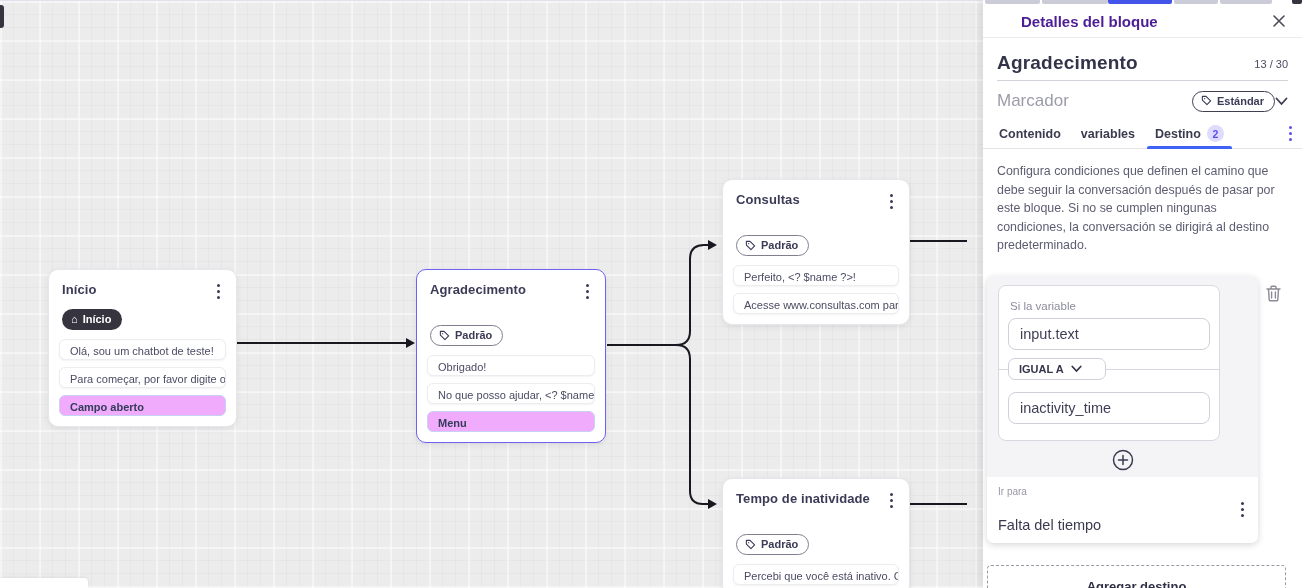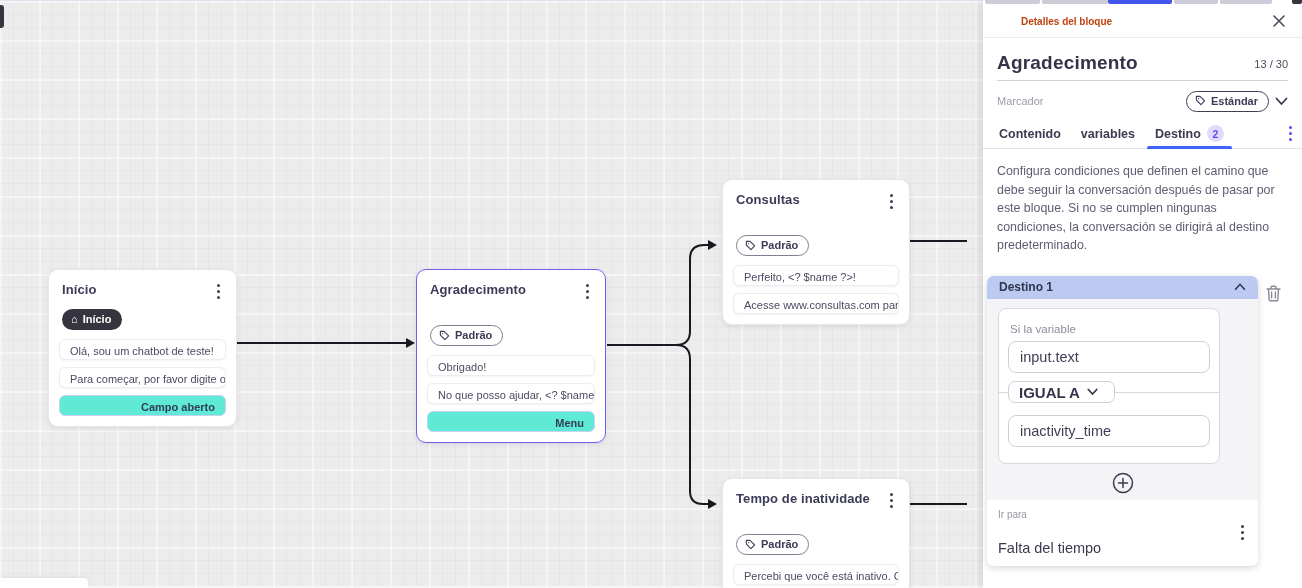--- a/index.html
+++ b/index.html
@@ -37,47 +37,47 @@
     background:#35343f; color:#fff; font-size:11px; font-weight:bold;
     padding:4px 11px 5px 9px; border-radius:13px; }
   .badge-dark .home-glyph { font-size:11px; line-height:1; }
   .pill-outline { display:inline-flex; align-items:center; gap:5px; margin:24px 0 0 13px;
     background:#fff; border:1.5px solid #7f7f90; color:#3b3b57; font-size:11px; font-weight:bold;
     padding:3px 10px 4px 8px; border-radius:13px; }
   .node-items { padding:9px 10px 10px; display:flex; flex-direction:column; gap:7px; }
   .item { background:#fff; border:1px solid #ececf1; box-shadow:0 1px 2px rgba(0,0,0,.05);
     border-radius:6px; padding:5px 10px 2px; font-size:11px; color:#4b4b64;
     white-space:nowrap; overflow:hidden; }
-  .item.item--hl { background:#5eead4; border-color:#c6d1f3; box-shadow:none;
-    font-weight:bold; color:#343c5a;text-align:right; }
+  .item.item--hl { background:#f0abfc; border-color:#c6d1f3; box-shadow:none;
+    font-weight:bold; color:#343c5a; }
 
   
   .panel { position:relative; width:319px; height:588px; background:#fff; z-index:4;
     box-shadow:-3px 0 10px rgba(0,0,0,.10); font-size:12px; color:#3a3a55; }
   .top-strip { position:relative; height:4px; }
   .top-strip span { position:absolute; top:0; height:4px; border-radius:0 0 2px 2px; }
   .seg-a { left:2px;   width:55px; background:#ccccd8; }
   .seg-b { left:59px;  width:66px; background:#ccccd8; }
   .seg-blue { left:125px; width:64px; background:#4254ea; }
   .seg-c { left:191px; width:44px; background:#ccccd8; }
   .seg-d { left:237px; width:52px; background:#ccccd8; }
   .seg-dark { left:309px; width:10px; background:#35343f; border-radius:0; }
   .panel-head { display:flex; align-items:center; justify-content:space-between;
     padding:8px 14px 7px; border-bottom:1px solid #ebebef; }
-  .panel-head-title { font-size:10px; font-weight:bold; color:#c2410c;padding-left:24px; }
+  .panel-head-title { font-size:15px; font-weight:bold; color:#4c1d95;padding-left:24px; }
   .icon-btn { display:inline-flex; align-items:center; justify-content:center; cursor:pointer;
     color:#4a4a58; background:none; border:none; padding:2px; }
   .title-row { display:flex; align-items:flex-end; justify-content:space-between;
     margin:14px 14px 0; padding-bottom:6px; border-bottom:1px solid #d2d2da; }
   .block-name { font-size:19px; font-weight:bold; color:#33334a; letter-spacing:.2px; }
   .counter { font-size:11px; color:#4c4c60; padding-bottom:4px; }
   .marker-row { display:flex; align-items:center; justify-content:space-between;
     margin:8px 14px 0; height:24px; }
-  .marker-label { font-size:11px; color:#9c9caa; }
-  .marker-right { display:flex; align-items:center; gap:6px; }
+  .marker-label { font-size:17px; color:#9c9caa; }
+  .marker-right { display:flex; align-items:center; }
   .tabs { display:flex; align-items:stretch; gap:0; margin-top:6px; padding:0 6px;
     border-bottom:1px solid #e4e4e8; height:30px; }
   .tab { position:relative; display:flex; align-items:center; gap:6px; padding:0 10px;
     font-size:12.5px; font-weight:bold; color:#3b3b50; cursor:pointer; }
   .tab.active::after { content:""; position:absolute; left:2px; right:2px; bottom:-1px;
     height:3px; background:#3f62f7; border-radius:2px 2px 0 0; }
   .tab-badge { display:inline-flex; align-items:center; justify-content:center;
     width:17px; height:17px; border-radius:50%; background:#dedbfc; color:#5a4fee;
     font-size:10.5px; font-weight:bold; }
   .tabs .kebab { margin-left:auto; align-self:center; }
@@ -93,21 +93,21 @@
     border-radius:8px; padding:12px 9px 16px; }
   .cond-label { font-size:11.5px; color:#8c8c9c; margin:2px 0 6px 2px; }
   .text-input { display:block; width:100%; height:32px; border:1px solid #cfcfd8;
     border-radius:8px; padding:0 11px; font-size:14.5px; color:#3f3f55; background:#fff;
     font-family:"Liberation Sans","DejaVu Sans",sans-serif; outline:none; }
   .op-line { position:relative; margin-top:8px; height:22px; }
   .op-line::before { content:""; position:absolute; left:-9px; right:-9px; top:11px;
     height:1px; background:#d8d8e0; }
   .op-btn { position:relative; z-index:1; display:inline-flex; align-items:center; gap:7px;
     height:22px; background:#fff; border:1px solid #cfcfd8; border-radius:7px;
-    padding:0 16px 0 10px; font-size:15px; font-weight:bold; color:#34344a; cursor:pointer; }
+    padding:0 23px 0 10px; font-size:11px; font-weight:bold; color:#34344a; cursor:pointer; }
   .cond-card .text-input.second { margin-top:12px; }
   .plus-wrap { display:flex; justify-content:center; padding:8px 0 6px; }
   .dest-footer { display:flex; align-items:center; justify-content:space-between;
     background:#fff; padding:9px 10px 10px 11px; min-height:51px; }
   .goto-label { font-size:10px; color:#9898a6; margin-bottom:20px; }
   .goto-value { font-size:14.5px; color:#3a3a50; }
   .trash-col { width:18px; padding-top:9px; color:#8a8a96; }
   .add-dest { display:block; margin:22px 16px 0 4px; width:calc(100% - 20px); height:43px;
     background:transparent; border:1.5px dashed #9a9aa6; border-radius:4px;
     font-size:13px; font-weight:bold; color:#2f2f45; cursor:pointer;
@@ -282,26 +282,20 @@
           <i></i>
           <i></i>
           <i></i>
         </span>
     </div>
 
     <p class="desc">Configura condiciones que definen el camino que debe seguir la conversación después de pasar por este bloque. Si no se cumplen ningunas condiciones, la conversación se dirigirá al destino predeterminado.</p>
 
     <div class="dest-row">
       <div class="dest-card">
-        <div class="dest-bar">
-          <span class="dest-bar-title">Destino 1</span>
-          <svg class="ic" width="12" height="8" viewBox="0 0 13 9" fill="none" stroke="#2f3650" stroke-width="1.8" stroke-linecap="round">
-              <path d="M1.5 7 L6.5 1.5 L11.5 7"></path>
-            </svg>
-        </div>
 
         <div class="cond-card">
           <div class="cond-label">Si la variable</div>
           <input class="text-input" type="text" value="input.text" style="">
           <div class="op-line">
             <button class="op-btn">
               <span>IGUAL A</span>
               <svg class="ic" width="11" height="8" viewBox="0 0 13 9" fill="none" stroke="#34344a" stroke-width="2" stroke-linecap="round">
                   <path d="M1.5 1.5 L6.5 7 L11.5 1.5"></path>
                 </svg>

